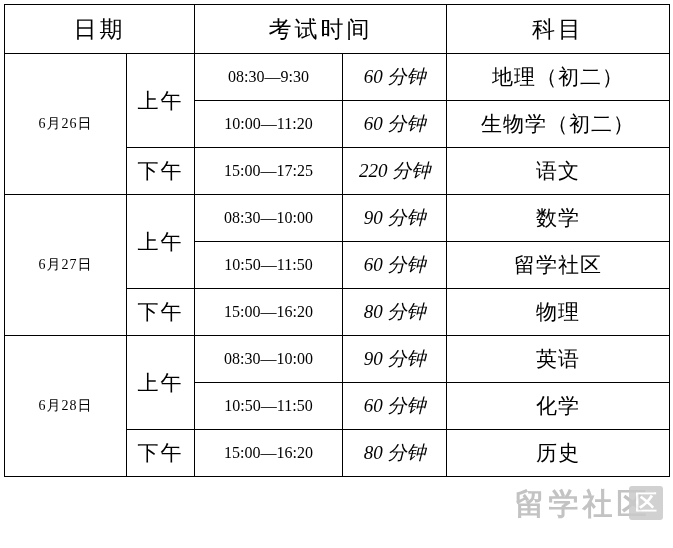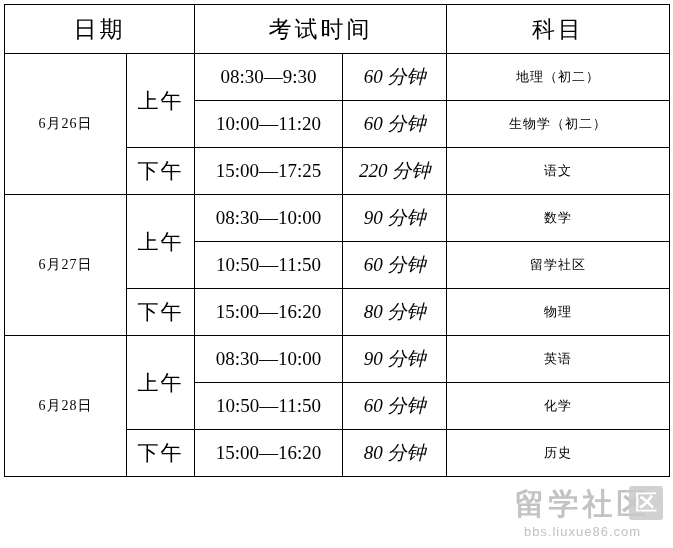--- a/index.html
+++ b/index.html
@@ -36,29 +36,29 @@
   }
   .date-cell {
     font-size: 14px;
     letter-spacing: 1px;
   }
   .half-cell {
     font-size: 21px;
     letter-spacing: 2px;
   }
   .time-cell {
-    font-size: 19px;
+    font-size: 16px;
     height: 46px;
   }
   .dur-cell {
     font-size: 19px;
     font-style: italic;
   }
   .subj-cell {
-    font-size: 13px;
+    font-size: 21px;
     letter-spacing: 1px;
   }
   .col-date { width: 122px; }
   .col-half { width: 68px; }
   .col-time { width: 148px; }
   .col-dur  { width: 104px; }
   .col-subj { width: 223px; }
 
   
   #watermark {
@@ -191,14 +191,13 @@
         <td class="subj-cell">历史</td>
       </tr>
     </tbody>
 </table>
 
 <div id="watermark">
   <div class="wm-box">
     <span class="wm-main">留学社区</span>
   </div>
   <div class="wm-badge">区</div>
-  <div class="wm-sub">bbs.liuxue86.com</div>
 </div>
 
 </body></html>

